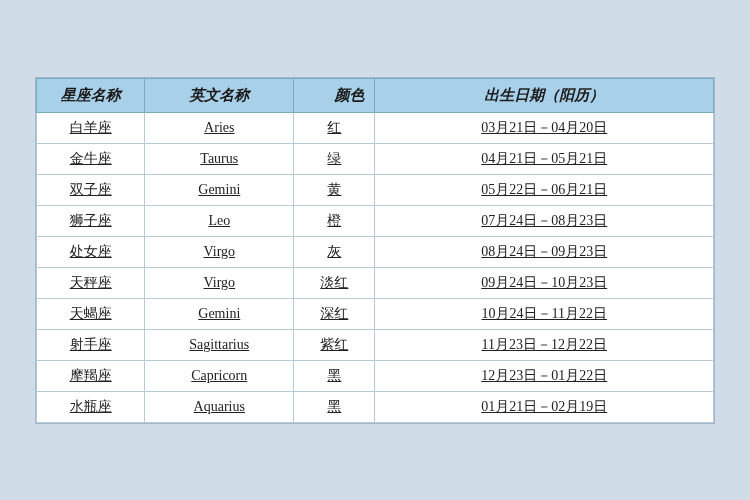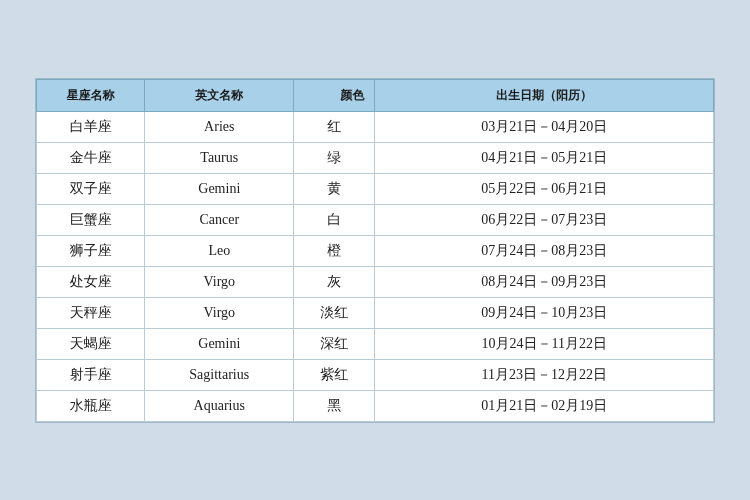--- a/index.html
+++ b/index.html
@@ -30,35 +30,37 @@
     }
 
     thead tr {
       background-color: #a8d0e8;
     }
 
     thead th {
       border: 1px solid #7aaabe;
       padding: 7px 10px;
       text-align: center;
-      font-size: 12px;
+      font-size: 15px;
       font-weight: bold;
       color: #1a1a1a;
+      font-style: italic;
     }
 
     tbody tr {
       background-color: #ffffff;
     }
 
     tbody td {
       border: 1px solid #b8ccd8;
       padding: 6px 10px;
       text-align: center;
       font-size: 14px;
       color: #222222;
+      text-decoration: underline;
     }
 
     .col-zh { width: 16%; }
     .col-en { width: 22%; }
     .col-color { width: 12%; text-align: right; }
     .col-date { width: 50%; }
   </style>
 </head>
 <body>
 
@@ -85,26 +87,20 @@
           <td>绿</td>
           <td>04月21日－05月21日</td>
         </tr>
         <tr>
           <td>双子座</td>
           <td>Gemini</td>
           <td>黄</td>
           <td>05月22日－06月21日</td>
         </tr>
         <tr>
-          <td>巨蟹座</td>
-          <td>Cancer</td>
-          <td>白</td>
-          <td>06月22日－07月23日</td>
-        </tr>
-        <tr>
           <td>狮子座</td>
           <td>Leo</td>
           <td>橙</td>
           <td>07月24日－08月23日</td>
         </tr>
         <tr>
           <td>处女座</td>
           <td>Virgo</td>
           <td>灰</td>
           <td>08月24日－09月23日</td>
@@ -121,20 +117,26 @@
           <td>深红</td>
           <td>10月24日－11月22日</td>
         </tr>
         <tr>
           <td>射手座</td>
           <td>Sagittarius</td>
           <td>紫红</td>
           <td>11月23日－12月22日</td>
         </tr>
         <tr>
+          <td>摩羯座</td>
+          <td>Capricorn</td>
+          <td>黑</td>
+          <td>12月23日－01月22日</td>
+        </tr>
+        <tr>
           <td>水瓶座</td>
           <td>Aquarius</td>
           <td>黑</td>
           <td>01月21日－02月19日</td>
         </tr>
       </tbody>
   </table>
 </div>
 
 </body></html>

